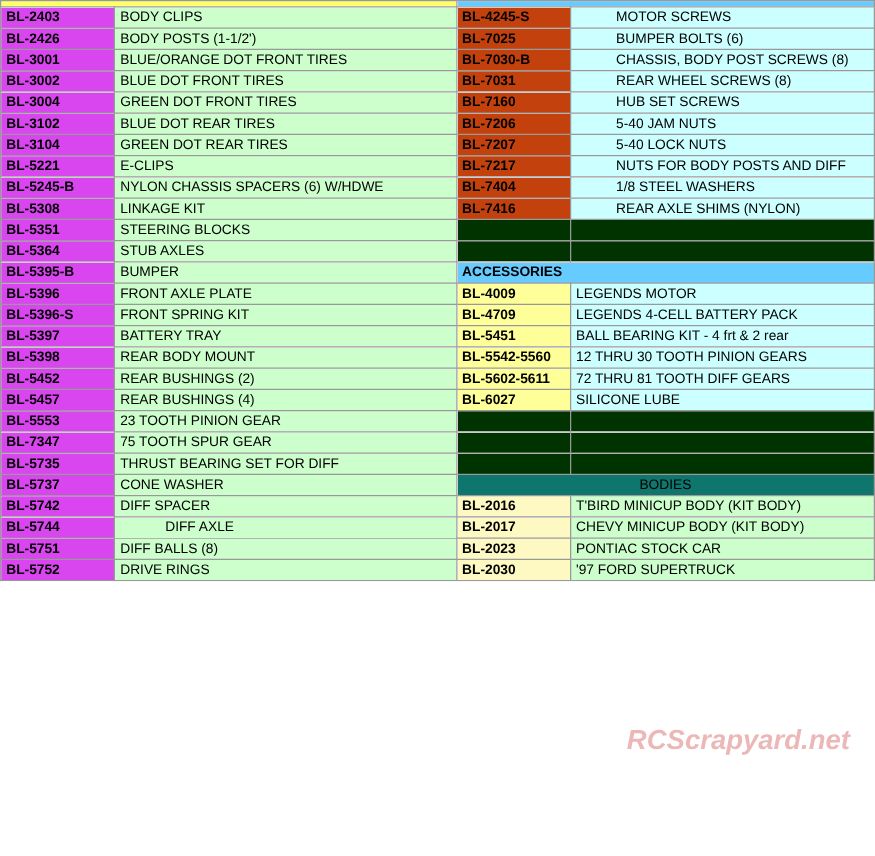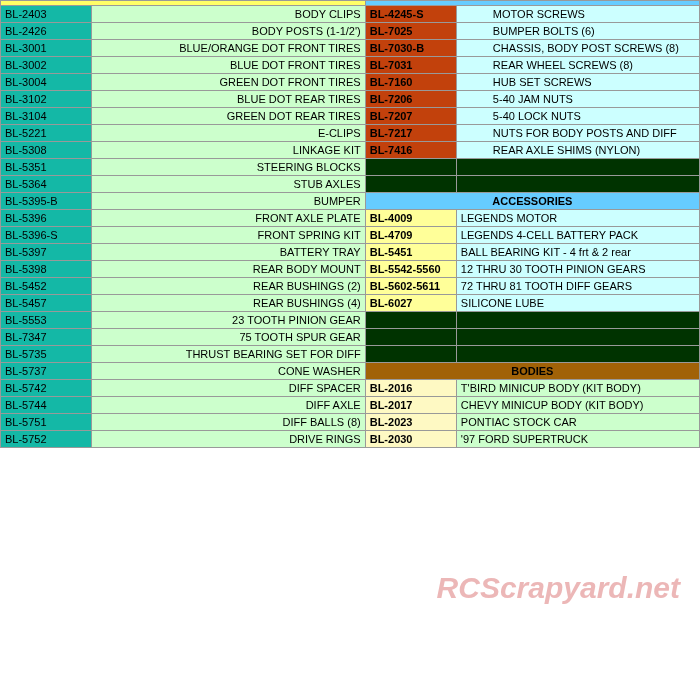--- a/index.html
+++ b/index.html
@@ -25,52 +25,50 @@
       text-align: center;
       color: #000;
     }
     .header-right {
       background: #66ccff;
       font-weight: bold;
       text-align: center;
       color: #000;
     }
     .part-num {
-      background: #14b8a6;
-      color: #000;
-      font-weight: normal;
+      background: #d946ef;
+      color: #000;
+      font-weight: bold;
       width: 90px;
     }
     .part-name {
       background: #ccffcc;
       color: #000;
       width: 270px;
-      text-align: right;
     }
     .hw-num {
       background: #c2410c;
       color: #000;
       font-weight: bold;
       width: 90px;
     }
     .hw-name {
       background: #ccffff;
       color: #000;
       width: 240px;
       padding-left: 36px;
     }
     .acc-header {
       background: #66ccff;
       font-weight: bold;
-      text-align: center;
       color: #000;
     }
     .bodies-header {
-      background: #a16207;
-      font-weight: bold;
+      background: #0f766e;
+      font-weight: normal;
       text-align: center;
       color: #000;
     }
     .bodies-num {
       background: #fef9c3;
       color: #000;
       font-weight: bold;
     }
     .bodies-name {
       background: #ccffcc;
@@ -145,20 +143,26 @@
         <td class="hw-num">BL-7207</td>
         <td class="hw-name">5-40 LOCK NUTS</td>
       </tr>
       <tr>
         <td class="part-num">BL-5221</td>
         <td class="part-name">E-CLIPS</td>
         <td class="hw-num">BL-7217</td>
         <td class="hw-name">NUTS FOR BODY POSTS AND DIFF</td>
       </tr>
       <tr>
+        <td class="part-num">BL-5245-B</td>
+        <td class="part-name">NYLON CHASSIS SPACERS (6) W/HDWE</td>
+        <td class="hw-num">BL-7404</td>
+        <td class="hw-name">1/8 STEEL WASHERS</td>
+      </tr>
+      <tr>
         <td class="part-num">BL-5308</td>
         <td class="part-name">LINKAGE KIT</td>
         <td class="hw-num">BL-7416</td>
         <td class="hw-name">REAR AXLE SHIMS (NYLON)</td>
       </tr>
       <tr>
         <td class="part-num">BL-5351</td>
         <td class="part-name">STEERING BLOCKS</td>
         <td class="empty-left"></td>
         <td class="empty-right"></td>
@@ -253,13 +257,13 @@
       </tr>
       <tr>
         <td class="part-num">BL-5752</td>
         <td class="part-name">DRIVE RINGS</td>
         <td class="bodies-num">BL-2030</td>
         <td class="bodies-name">'97 FORD SUPERTRUCK</td>
       </tr>
     </tbody>
 </table>
 
-<div style="position: fixed; bottom: 80px; right: 20px; color: rgba(200, 50, 50, 0.35); font-size: 30px; font-weight: bold; font-style: italic; pointer-events: none; z-index: 999;">RCScrapyard.net</div>
+<div style="position: fixed; bottom: 80px; right: 20px; color: rgba(200, 50, 50, 0.35); font-size: 22px; font-weight: bold; font-style: italic; pointer-events: none; z-index: 999;">RCScrapyard.net</div>
 
 </body></html>

